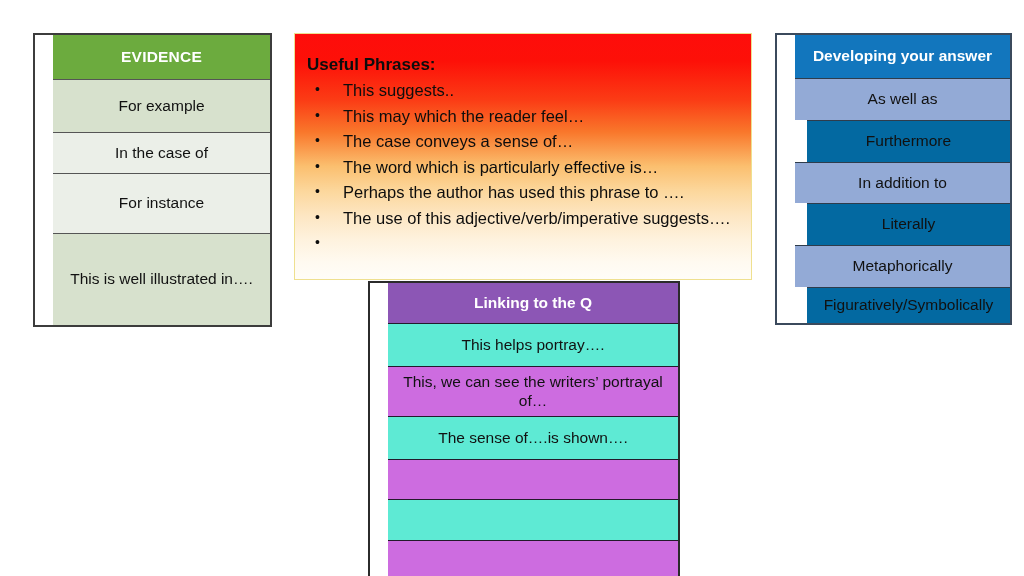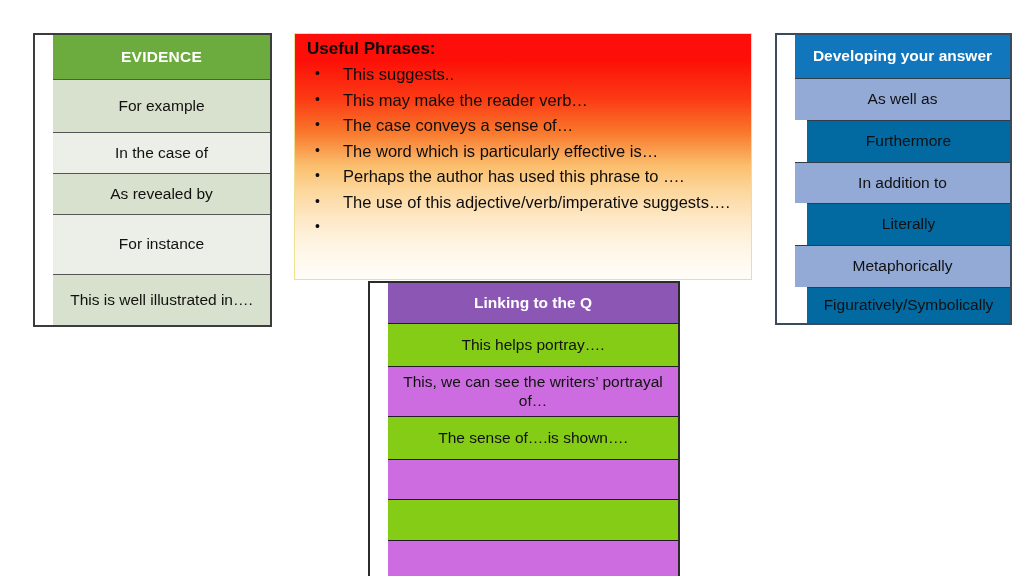--- a/index.html
+++ b/index.html
@@ -93,21 +93,21 @@
     height: 300px;
     border-color: #2b2b2b;
   }
   #linking-mat .row { border-top: 1.5px solid #231a2c; }
   #linking-mat .row:first-child { border-top: none; }
   #linking-mat .row.head {
     background: #8c56b5;
     font-size: 15.5px;
   }
   #linking-mat .row.alt-a { background: #cd6ce0; }
-  #linking-mat .row.alt-b { background: #84cc16; }
+  #linking-mat .row.alt-b { background: #5eead4; }
 
   
   #phrases-panel {
     position: absolute;
     left: 294px;
     top: 33px;
     width: 458px;
     height: 247px;
     box-sizing: border-box;
     border: 1.5px solid #efe08f;
@@ -115,21 +115,21 @@
         #fe0d0b 0%,
         #fd1008 11%,
         #fb3c15 27%,
         #f9772b 40%,
         #fbbf6f 54%,
         #fcd79c 64%,
         #fde6c2 74%,
         #fef2de 84%,
         #fffaf0 93%,
         #fffdf8 100%);
-    padding: 4px 10px 4px 12px;
+    padding: 20px 10px 4px 12px;
     color: #0d0d0d;
   }
   #phrases-panel .panel-title {
     font-weight: bold;
     font-size: 17px;
     line-height: 1.35;
     margin: 0 0 1px 0;
   }
   #phrases-panel ul {
     list-style: none;
@@ -157,35 +157,34 @@
 </style>
 </head>
 <body>
 
 <div class="stage">
 
   <div class="mat" id="evidence-mat">
     <div class="row head" style="height:44px">EVIDENCE</div>
     <div class="row alt-a" style="height:53px">For example</div>
     <div class="row alt-b" style="height:41px">In the case of</div>
-    <div class="row alt-a" style="height:41px">As revealed by</div>
     <div class="row alt-b" style="height:60px">For instance</div>
     <div class="row alt-a" style="flex:1 1 auto">This is well illustrated in….</div>
   </div>
 
   <div id="phrases-panel">
     <div class="panel-title">Useful Phrases:</div>
     <ul>
       <li>
         <span class="bullet">•</span>
         <span class="txt">This suggests..</span>
       </li>
       <li>
         <span class="bullet">•</span>
-        <span class="txt">This may make the reader verb…</span>
+        <span class="txt">This may which the reader feel…</span>
       </li>
       <li>
         <span class="bullet">•</span>
         <span class="txt">The case conveys a sense of…</span>
       </li>
       <li>
         <span class="bullet">•</span>
         <span class="txt">The word which is particularly effective is…</span>
       </li>
       <li>

